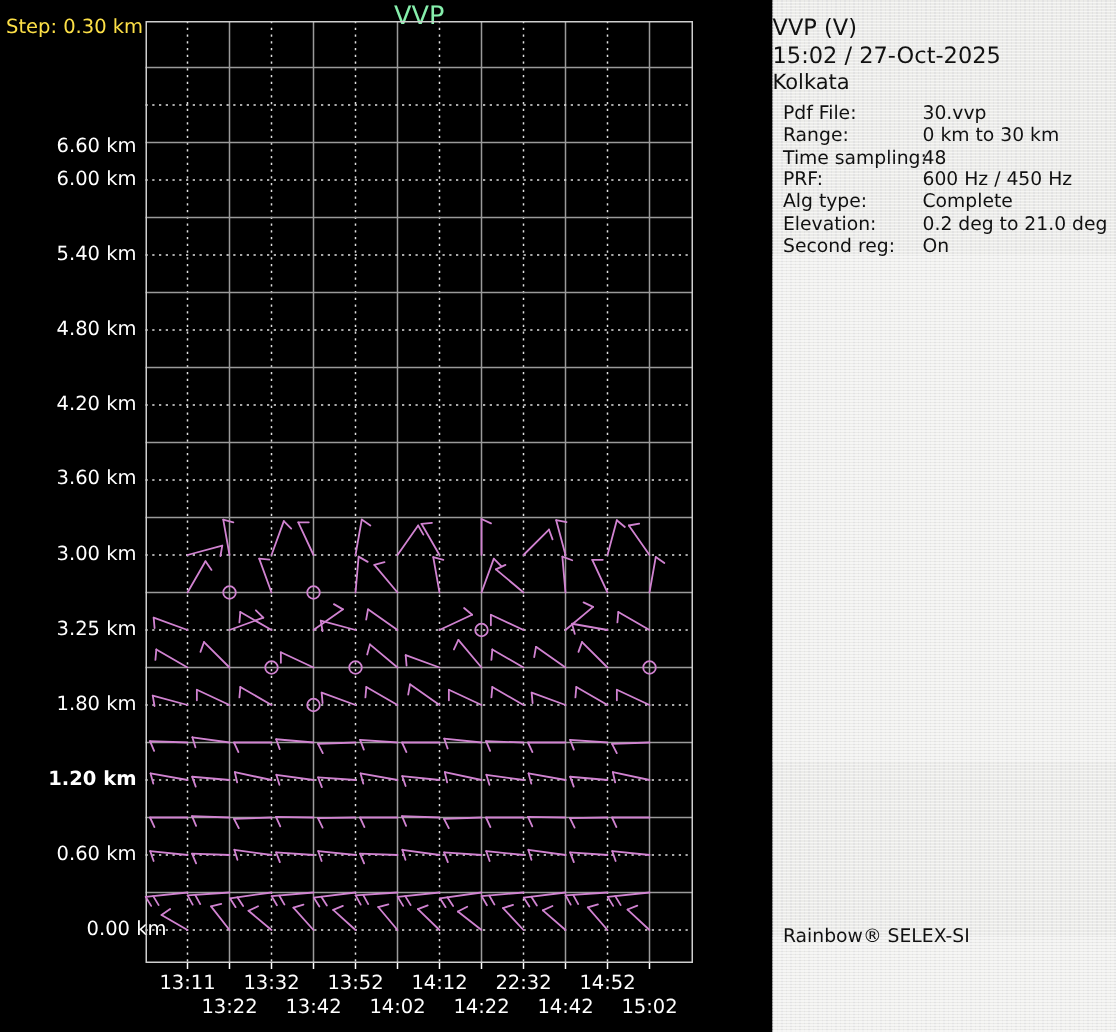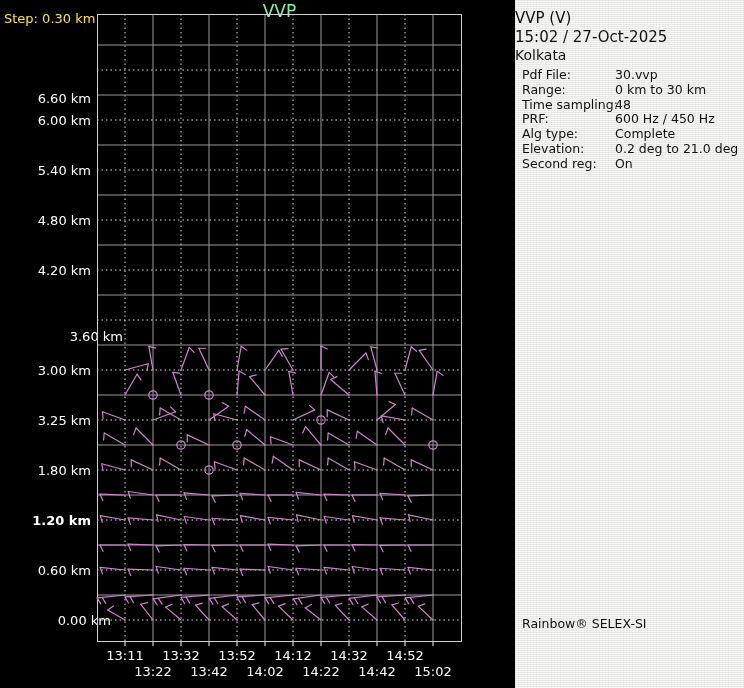--- a/index.html
+++ b/index.html
@@ -54,38 +54,38 @@
 <div id="plot-panel">
   <div id="plot-title">VVP</div>
   <div id="step-label">Step: 0.30 km</div>
 
   <div id="y-axis">
       <div class="ylab" style="top: 70px; margin-top: 28px;">6.60 km</div>
       <div class="ylab" style="top: 120px;">6.00 km</div>
       <div class="ylab" style="top: 170px;">5.40 km</div>
       <div class="ylab" style="top: 220px;">4.80 km</div>
       <div class="ylab" style="top: 270px;">4.20 km</div>
-      <div class="ylab" style="top: 336px; padding-left: 32px;">3.60 km</div>
+      <div class="ylab" style="top: 319px;">3.60 km</div>
       <div class="ylab" style="top: 370px;">3.00 km</div>
       <div class="ylab" style="top: 420px;">3.25 km</div>
       <div class="ylab" style="top: 470px;">1.80 km</div>
       <div class="ylab" style="top: 520px; font-weight: bold;">1.20 km</div>
       <div class="ylab" style="top: 570px;">0.60 km</div>
       <div class="ylab" style="top: 620px; margin-left: 20px;">0.00 km</div>
     </div>
   <div id="x-axis">
       <div class="xlab" style="left: 125px; top: 648px;">13:11</div>
       <div class="xlab" style="left: 153px; top: 664px;">13:22</div>
       <div class="xlab" style="left: 181px; top: 648px;">13:32</div>
       <div class="xlab" style="left: 209px; top: 664px;">13:42</div>
       <div class="xlab" style="left: 237px; top: 648px;">13:52</div>
       <div class="xlab" style="left: 265px; top: 664px;">14:02</div>
       <div class="xlab" style="left: 293px; top: 648px;">14:12</div>
       <div class="xlab" style="left: 321px; top: 664px;">14:22</div>
-      <div class="xlab" style="left: 349px; top: 648px;">14:32</div>
+      <div class="xlab" style="left: 349px; top: 648px;">22:32</div>
       <div class="xlab" style="left: 377px; top: 664px;">14:42</div>
       <div class="xlab" style="left: 405px; top: 648px;">14:52</div>
       <div class="xlab" style="left: 433px; top: 664px;">15:02</div>
     </div>
 
   <div id="plot-frame">
     <svg id="plot-svg" width="365" height="628">
         <line x1="28" y1="0" x2="28" y2="628" stroke="#e0e0e0" stroke-width="1" stroke-dasharray="1.5 3"></line>
         <line x1="28" y1="628" x2="28" y2="632" stroke="#ffffff" stroke-width="1"></line>
         <line x1="56" y1="0" x2="56" y2="628" stroke="#9a9a9a" stroke-width="1"></line>

